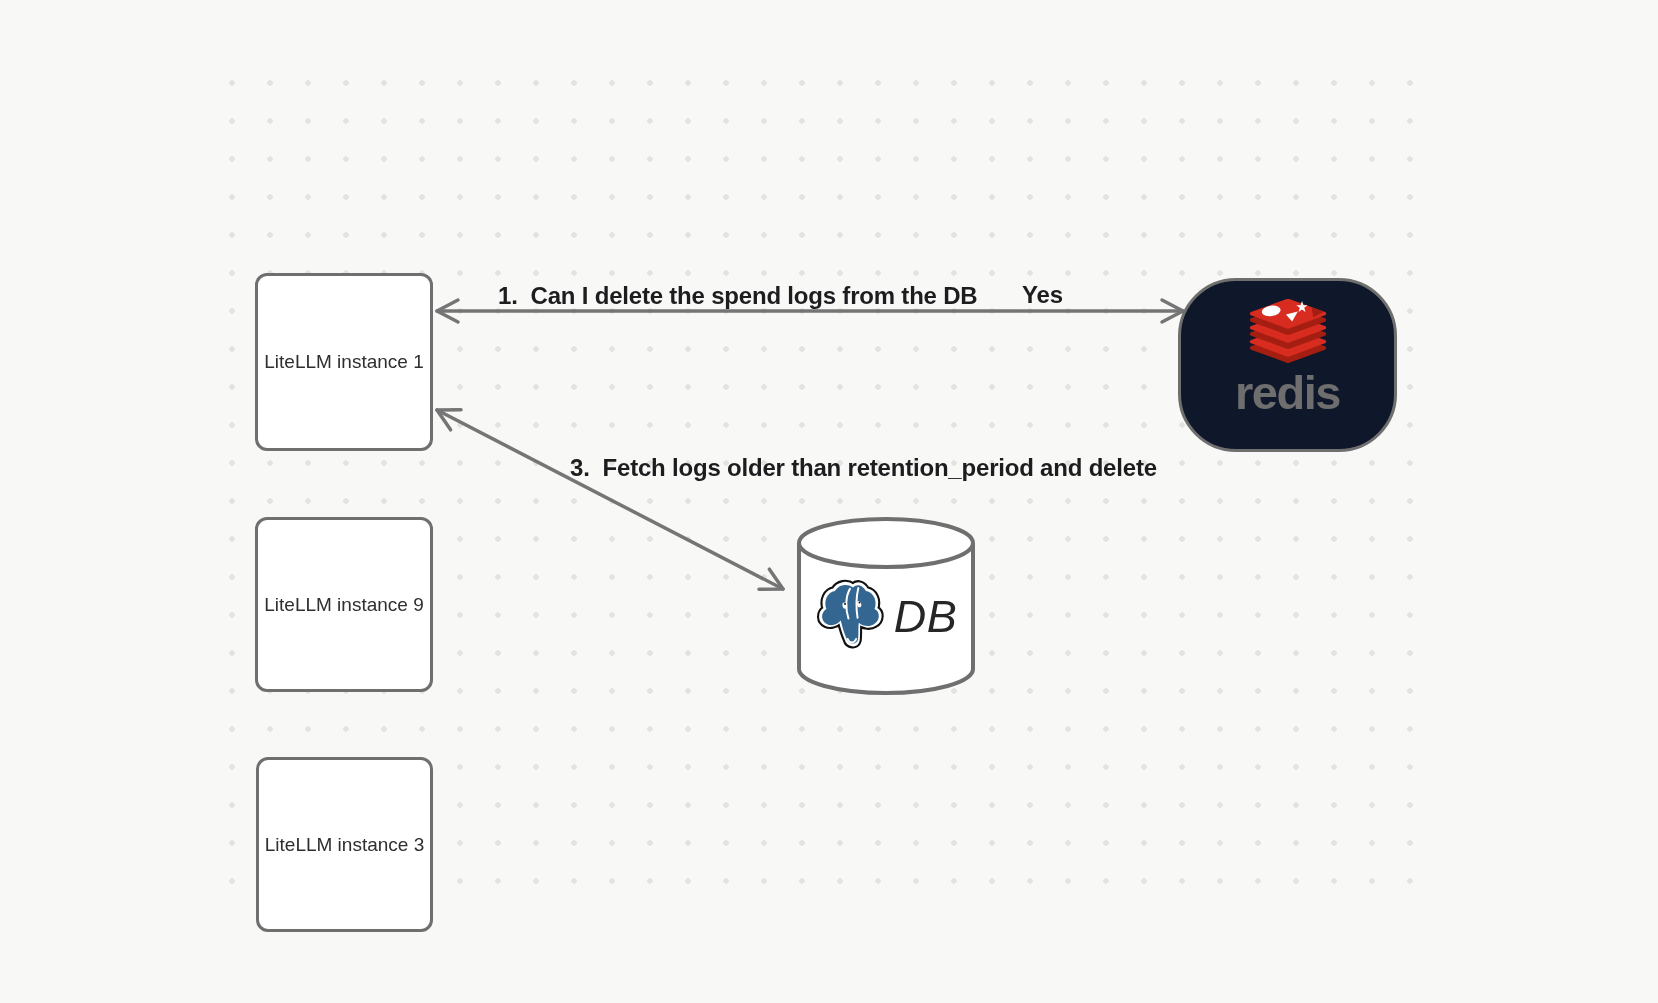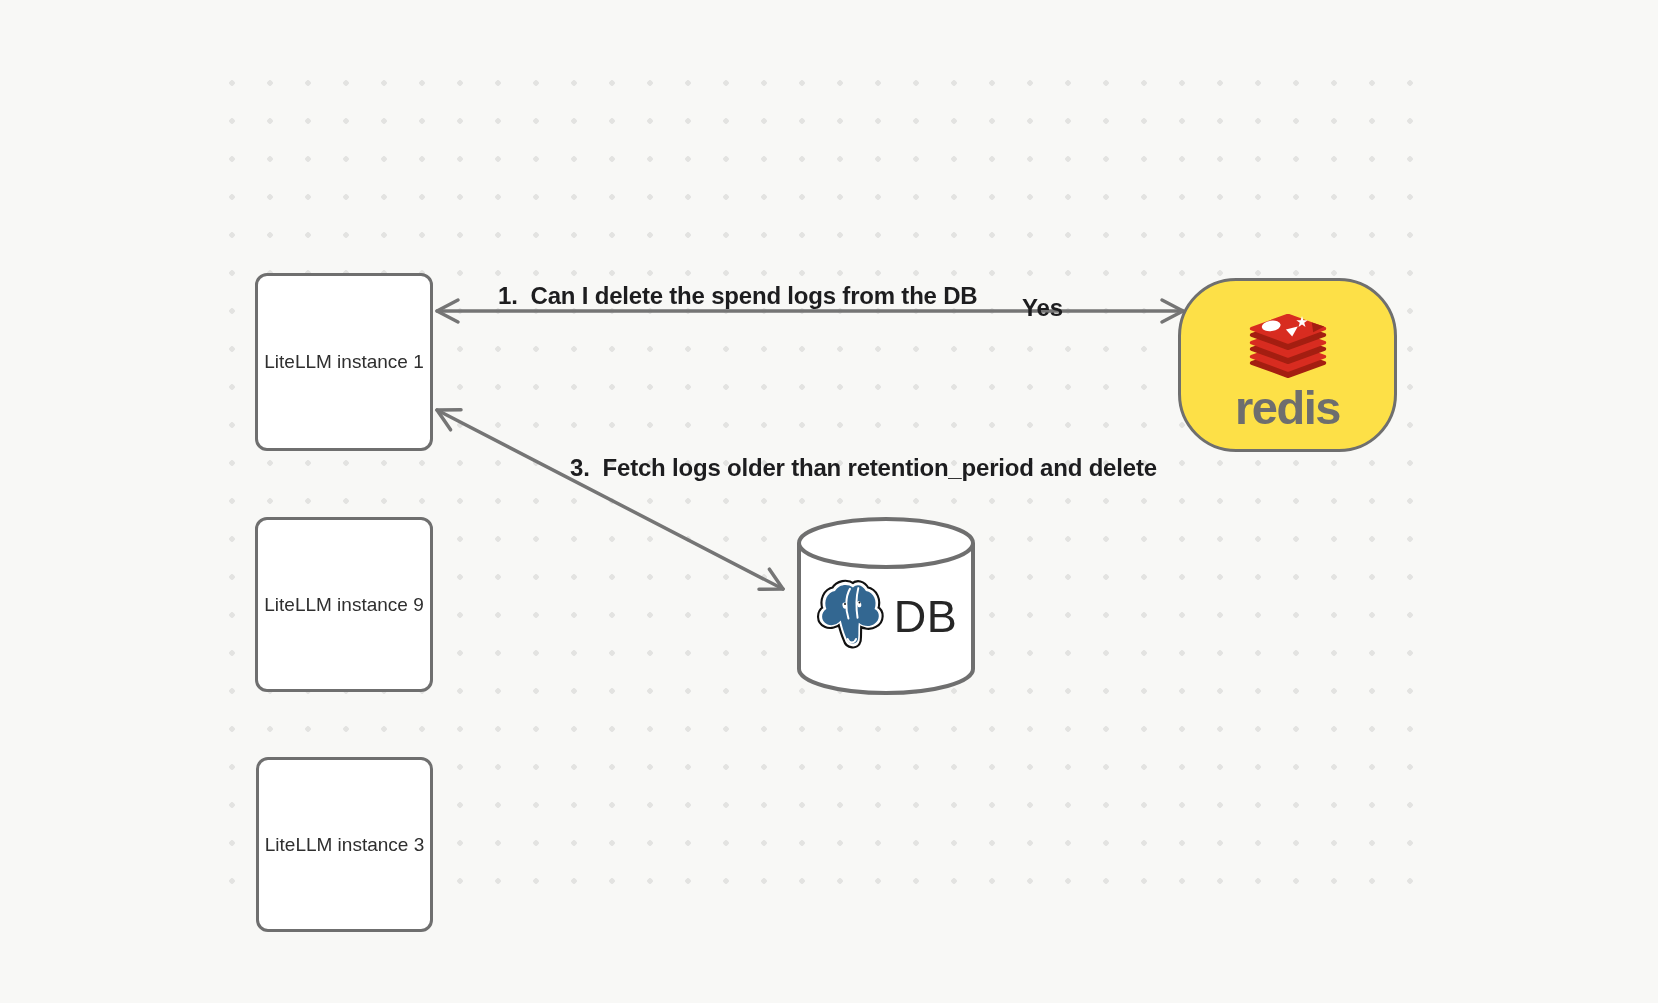--- a/index.html
+++ b/index.html
@@ -20,34 +20,34 @@
     border:3.5px solid var(--stroke,#6f6f6f);border-radius:12px;
     display:flex;align-items:center;justify-content:center;
     font-size:19px;color:var(--node-ink,#2f2f2f);
     box-sizing:border-box;
   }
   .flow-label{
     position:absolute;font-weight:bold;font-size:24px;line-height:28px;
     white-space:pre;letter-spacing:-0.2px;color:var(--label-ink,#1d1d1f);
   }
   .redis-node{
-    position:absolute;background:#fde047;
+    position:absolute;background:#0f172a;
     border:3.5px solid var(--stroke,#6f6f6f);border-radius:58px;
     display:flex;flex-direction:column;align-items:center;
-    padding-top:33px;box-sizing:border-box;
+    padding-top:18px;box-sizing:border-box;
   }
   .redis-word{
     font-size:47px;font-weight:bold;letter-spacing:-1.5px;line-height:1;
     color:var(--redis-gray,#6e6e6e);margin-top:3px;
   }
   .db-node{position:absolute;}
   .db-node .cyl{position:absolute;left:0;top:0;}
   .db-content{
     position:absolute;left:0;right:0;top:64px;
-    display:flex;align-items:center;justify-content:center;gap:3px;
+    display:flex;align-items:center;justify-content:center;gap:3px;font-style:italic;
   }
   .db-text{font-size:45px;color:var(--db-ink,#262626);letter-spacing:0.5px;}
 </style>
 </head>
 <body>
 
 <div class="canvas">
 
   <div class="dot-grid"></div>
 
@@ -58,21 +58,21 @@
       <polyline points="1162,300 1183,311 1162,322"></polyline>
     </g>
     <g style="stroke:var(--arrow,#757575);fill:none;stroke-width:3.5;stroke-linecap:round;stroke-linejoin:round">
       <line x1="437" y1="410" x2="783" y2="589"></line>
       <polyline points="450.6,429.8 437,410 461,409.7"></polyline>
       <polyline points="769.4,569.2 783,589 759,589.2"></polyline>
     </g>
   </svg>
 
   <div class="flow-label" style="left:498px;top:282px">1.  Can I delete the spend logs from the DB</div>
-  <div class="flow-label" style="left:1022px;top:294px">Yes</div>
+  <div class="flow-label" style="left:1022px;top:281px">Yes</div>
   <div class="flow-label" style="left:570px;top:454px">3.  Fetch logs older than retention_period and delete</div>
 
   <div class="node-box" style="left:255px;top:273px;width:178px;height:178px">
     <span>LiteLLM instance 1</span>
   </div>
 
   <div class="node-box" style="left:255px;top:517px;width:178px;height:175px">
     <span>LiteLLM instance 9</span>
   </div>
 

